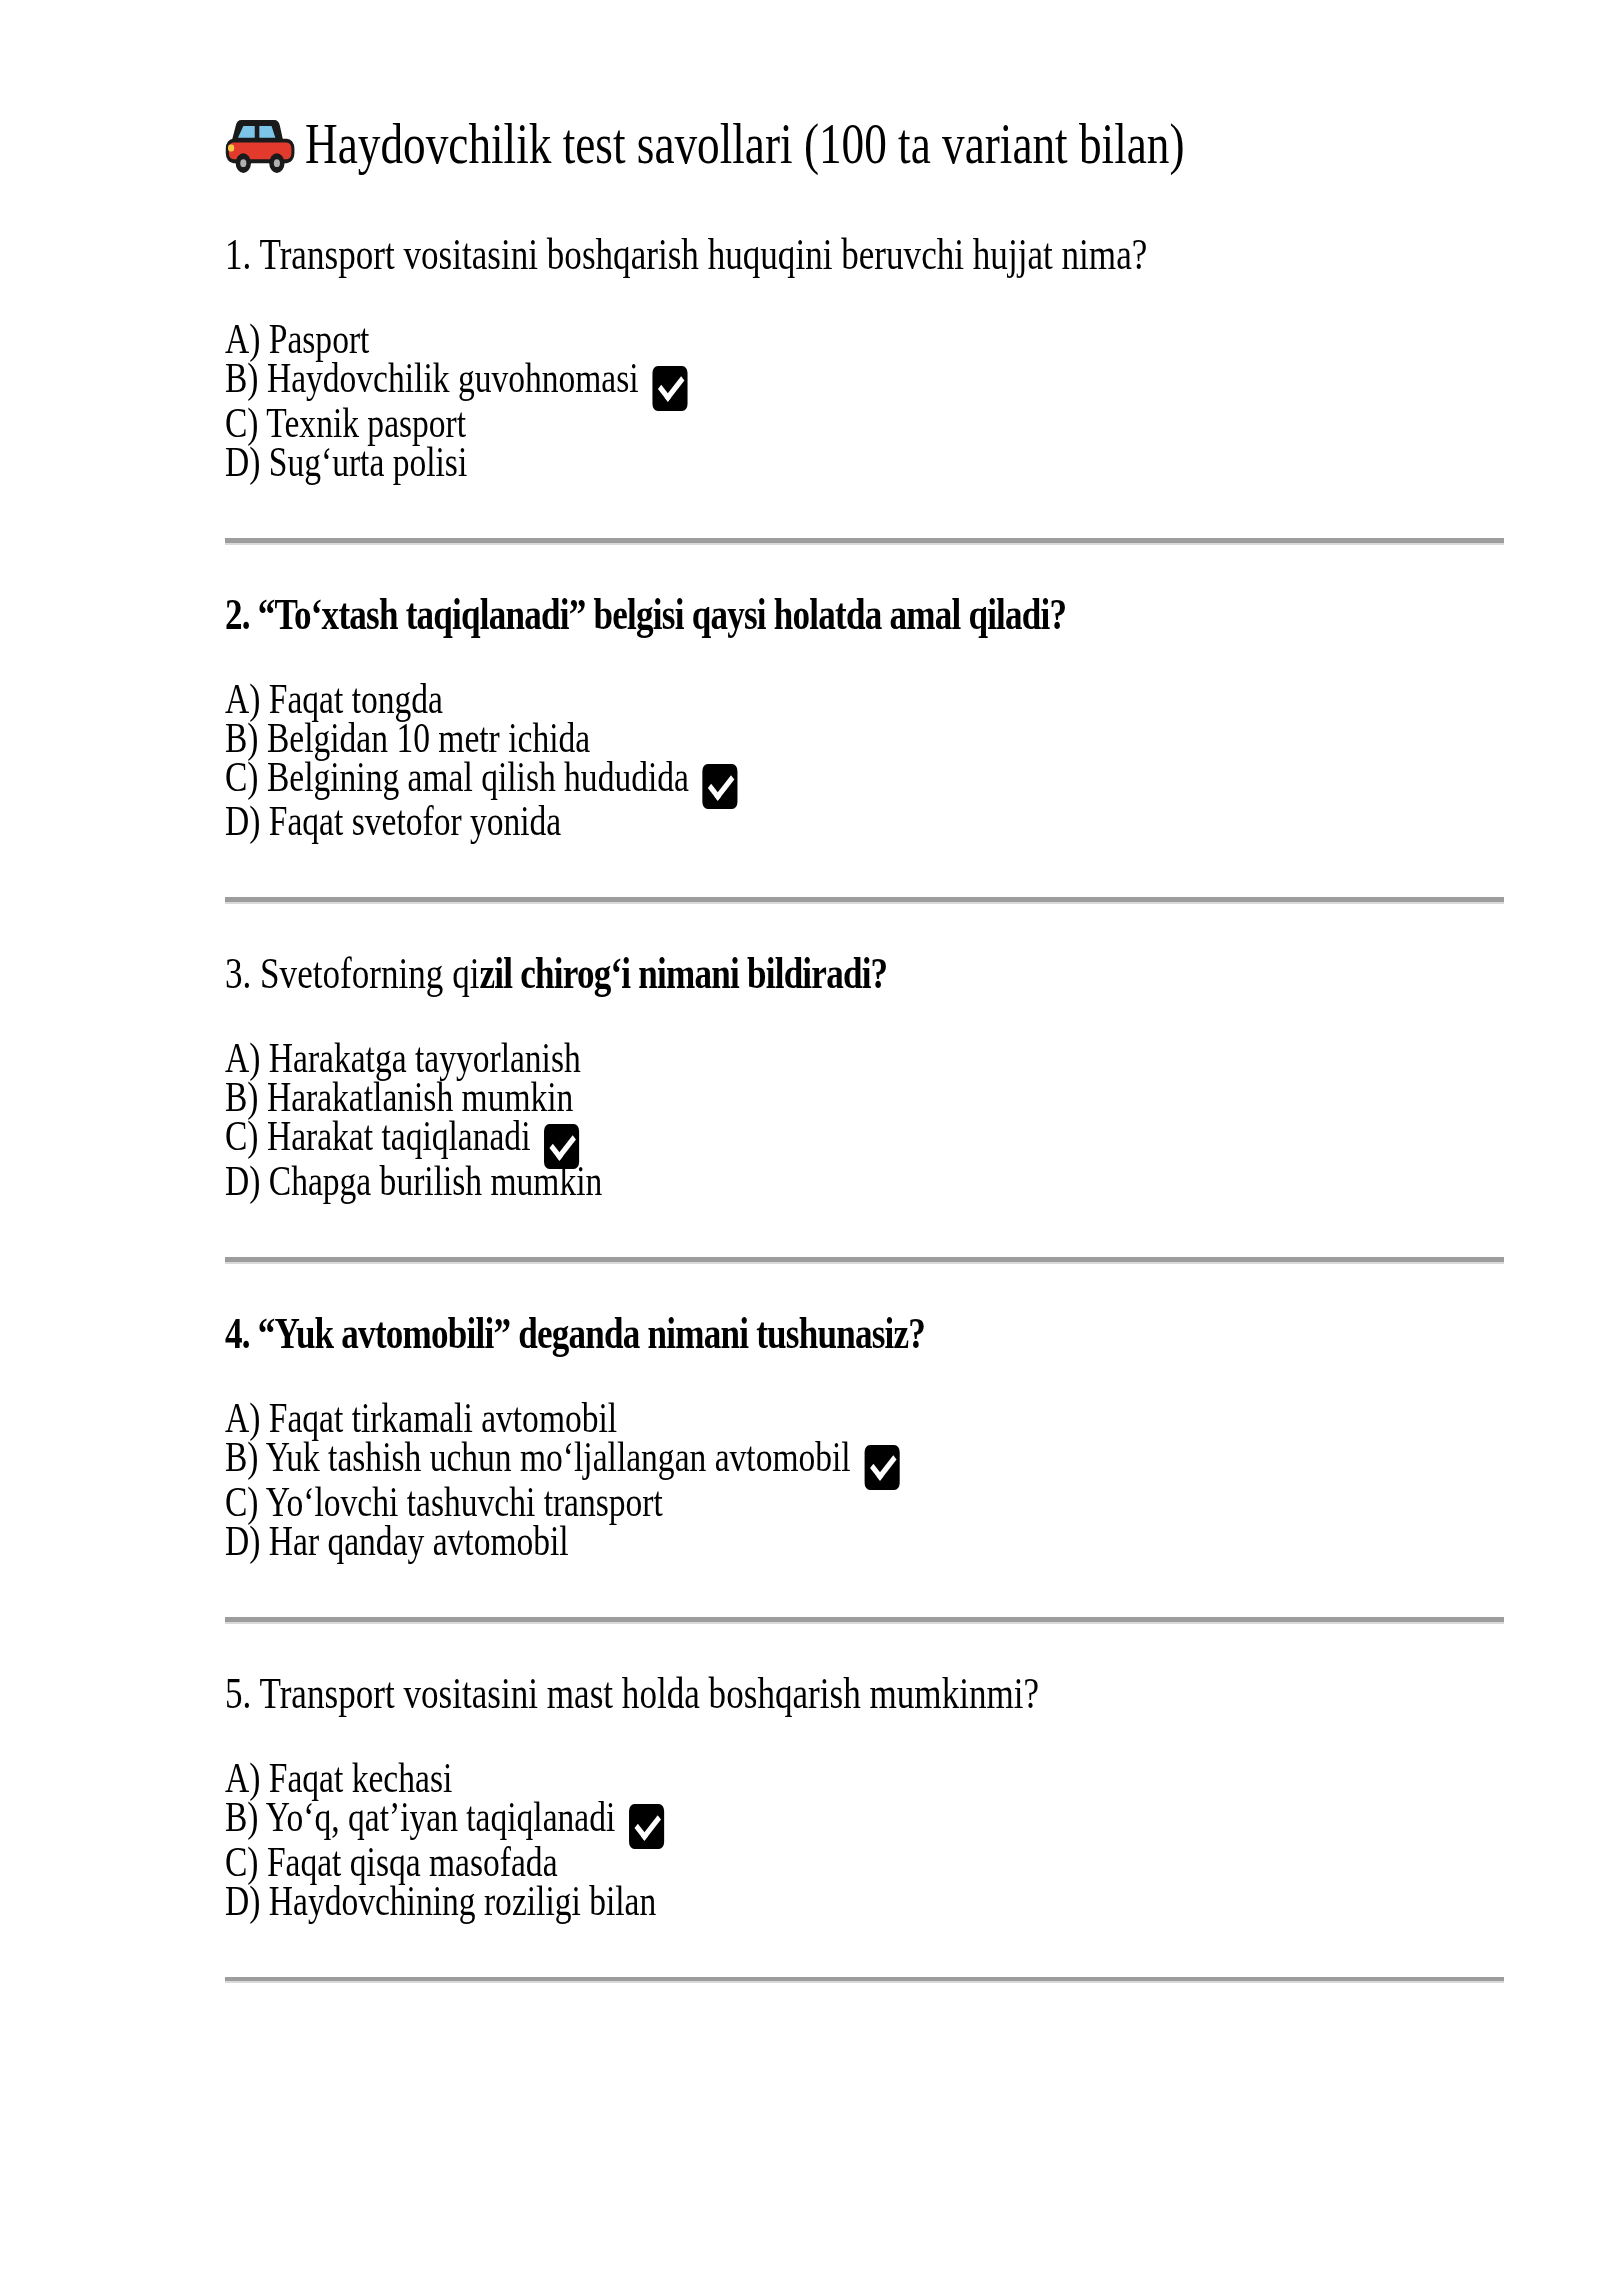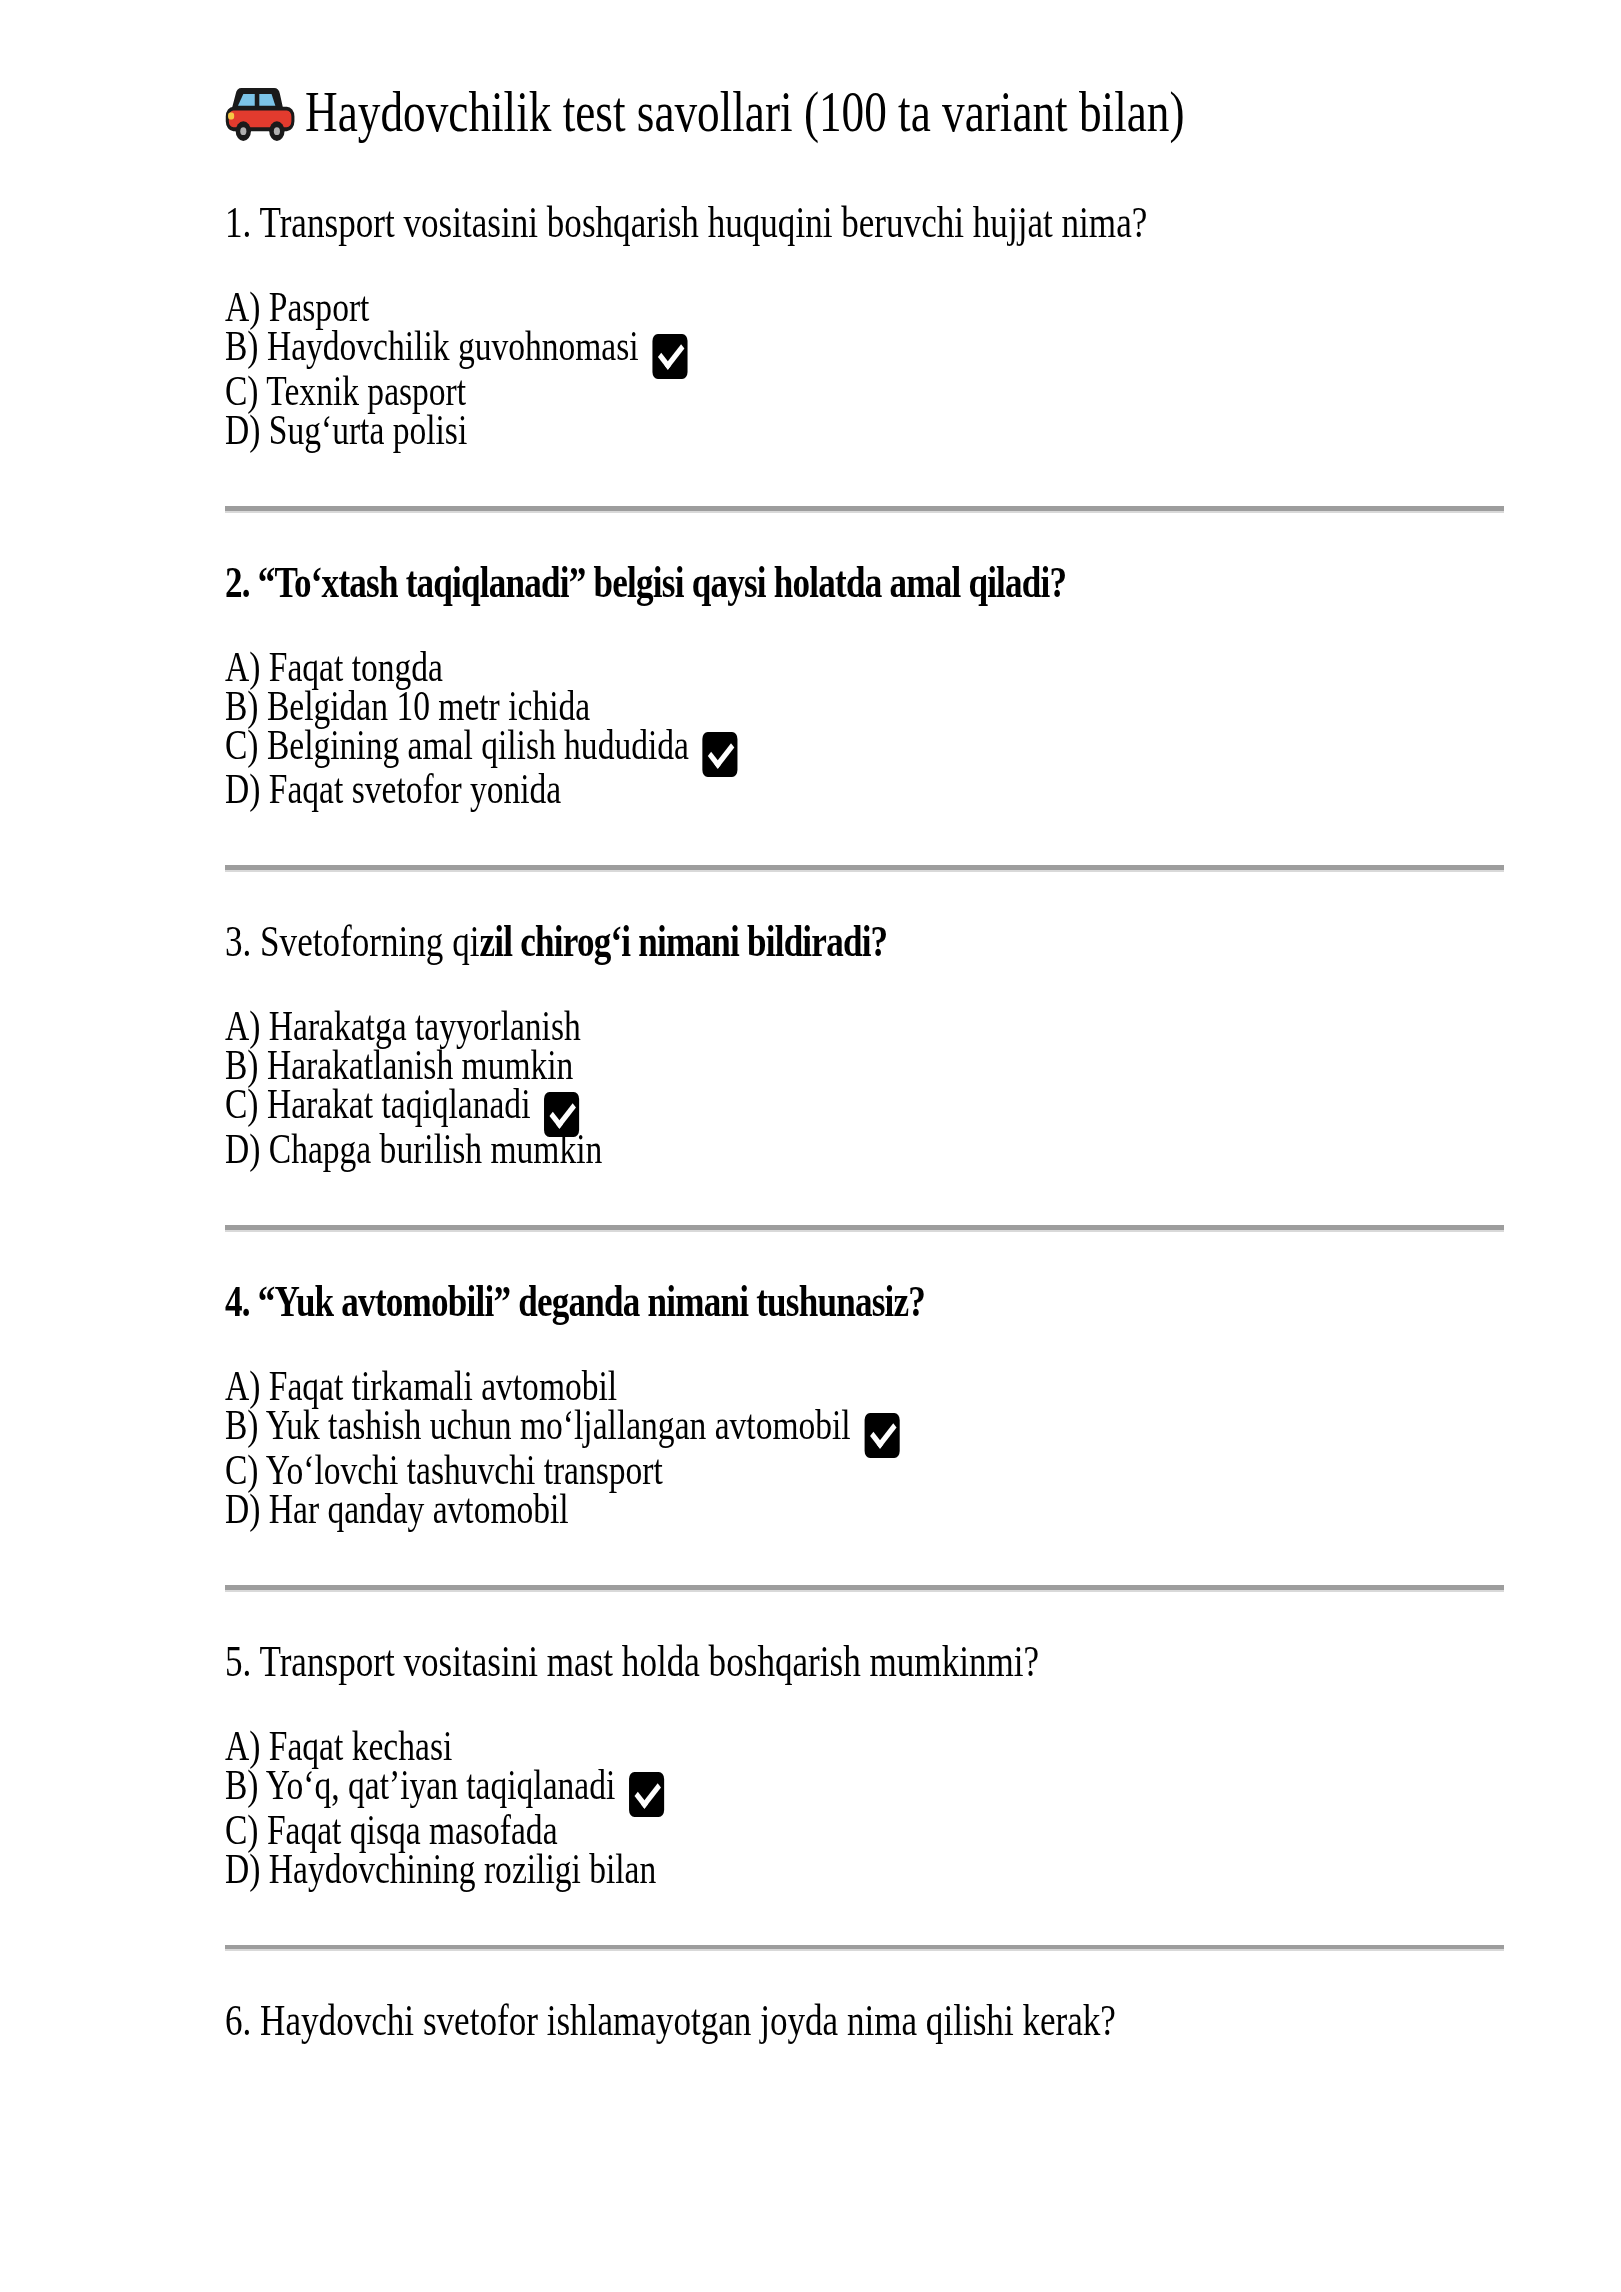--- a/index.html
+++ b/index.html
@@ -11,21 +11,21 @@
     width: 1621px;
     height: 2293px;
     overflow: hidden;
     color: #000000;
     font-family: "Liberation Serif", "DejaVu Serif", serif;
   }
   .page {
     box-sizing: border-box;
     width: 1621px;
     height: 2293px;
-    padding: 84px 117px 0 225px;
+    padding: 116px 117px 0 225px;
   }
   
   .title-row {
     line-height: 54px;
     font-size: 58px;
     white-space: nowrap;
     transform: scaleX(0.78);
     transform-origin: 0 0;
     margin: 0 0 47px 0;
   }
@@ -153,18 +153,15 @@
     <p class="question"><span class="qn">5. Transport vositasini mast holda boshqarish mumkinmi?</span><span class="qb"></span></p>
     <div class="options">
       <div class="opt"><span>A)</span> <span>Faqat kechasi</span></div>
       <div class="opt"><span>B)</span> <span>Yo‘q, qat’iyan taqiqlanadi</span><span class="check"></span></div>
       <div class="opt"><span>C)</span> <span>Faqat qisqa masofada</span></div>
       <div class="opt"><span>D)</span> <span>Haydovchining roziligi bilan</span></div>
     </div>
     <hr class="divider">
   </div>
 
-  <div>
-    <p class="question"><span class="qn">6. Haydovchi svetofor ishlamayotgan joyda nima qilishi kerak?</span><span class="qb"></span></p>
-  </div>
 
 </div>
 
 
 </body></html>

